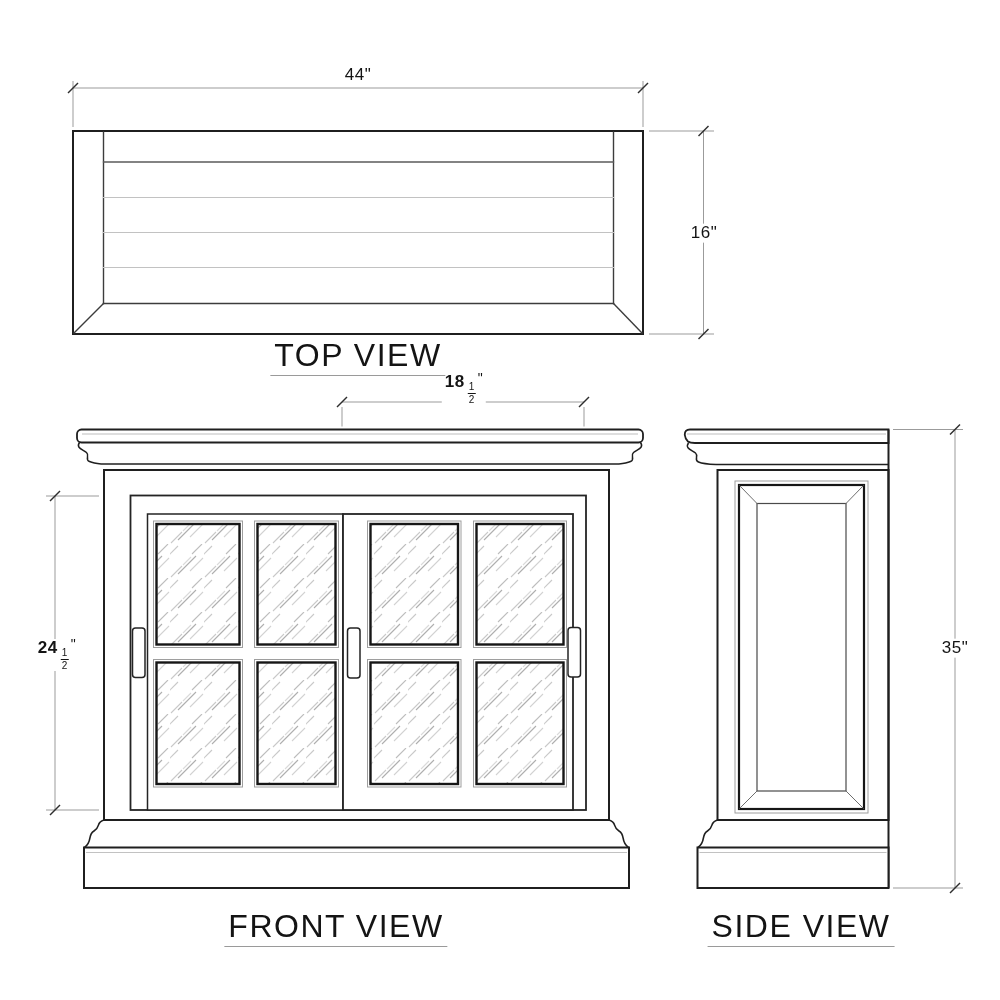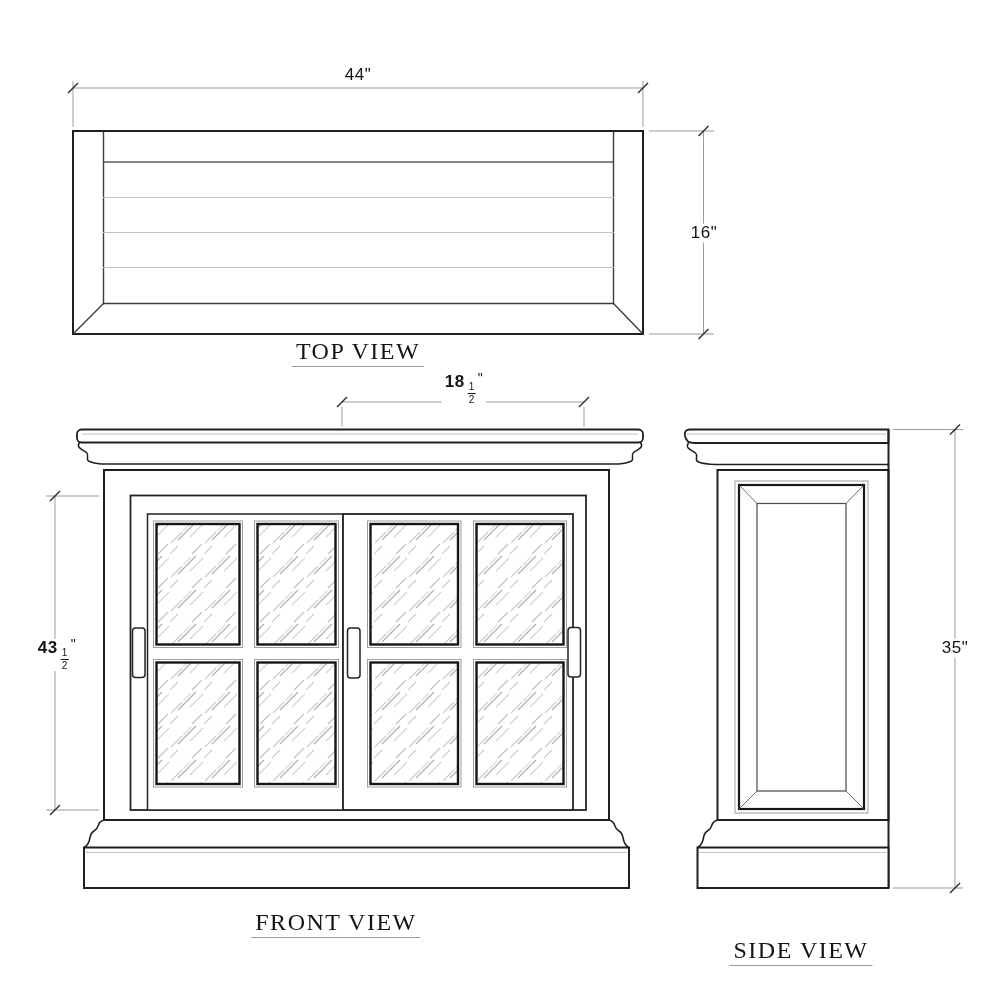--- a/index.html
+++ b/index.html
@@ -9,21 +9,21 @@
   .dim-label{position:absolute;transform:translate(-50%,-50%);
              font:17px "Liberation Sans",sans-serif;color:#141414;background:#ffffff;
              padding:0 3px;white-space:nowrap;letter-spacing:.5px;line-height:1.1;}
   .dim-label .whole{font-size:17px;font-weight:bold;}
   .frac{display:inline-flex;flex-direction:column;align-items:center;font-size:10px;
         line-height:1;vertical-align:-3px;margin:0 1px 0 3px;color:#141414;}
   .frac .num{border-bottom:1px solid #141414;padding:0 1px 1px;}
   .frac .den{padding-top:1px;}
   .unit-sup{font-size:14px;position:relative;top:-4px;margin-left:1px;}
   .view-label{position:absolute;transform:translateX(-50%);
-              font-family:Liberation Serif, serif;font-size:24px;color:#141414;
+              font-family:Liberation Sans, sans-serif;font-size:32px;color:#141414;
               letter-spacing:1.5px;border-bottom:1.5px solid #9a9a9a;
               padding:0 4px 2px;white-space:nowrap;line-height:1.05;text-align:center;}
 </style>
 </head>
 <body>
 
 <div class="stage">
 
 <svg width="1000" height="1000" viewBox="0 0 1000 1000">
   <defs>
@@ -204,27 +204,27 @@
 <div class="dim-label" style="left:704px;top:233px">16"</div>
 
 <div class="dim-label" style="left:464px;top:389px">
   <span class="whole">18</span><span class="frac">
         <span class="num">1</span>
         <span class="den">2</span>
       </span><span class="unit-sup">"</span>
 </div>
 
 <div class="dim-label" style="left:57px;top:655px">
-  <span class="whole">43</span><span class="frac">
+  <span class="whole">24</span><span class="frac">
         <span class="num">1</span>
         <span class="den">2</span>
       </span><span class="unit-sup">"</span>
 </div>
 
 <div class="dim-label" style="left:955px;top:648px">35"</div>
 
 <div class="view-label" style="left:358px;top:339px">TOP VIEW</div>
 
 <div class="view-label" style="left:336px;top:910px">FRONT VIEW</div>
 
-<div class="view-label" style="left:801px;top:938px">SIDE VIEW</div>
+<div class="view-label" style="left:801px;top:910px">SIDE VIEW</div>
 
 </div>
 
 </body></html>

